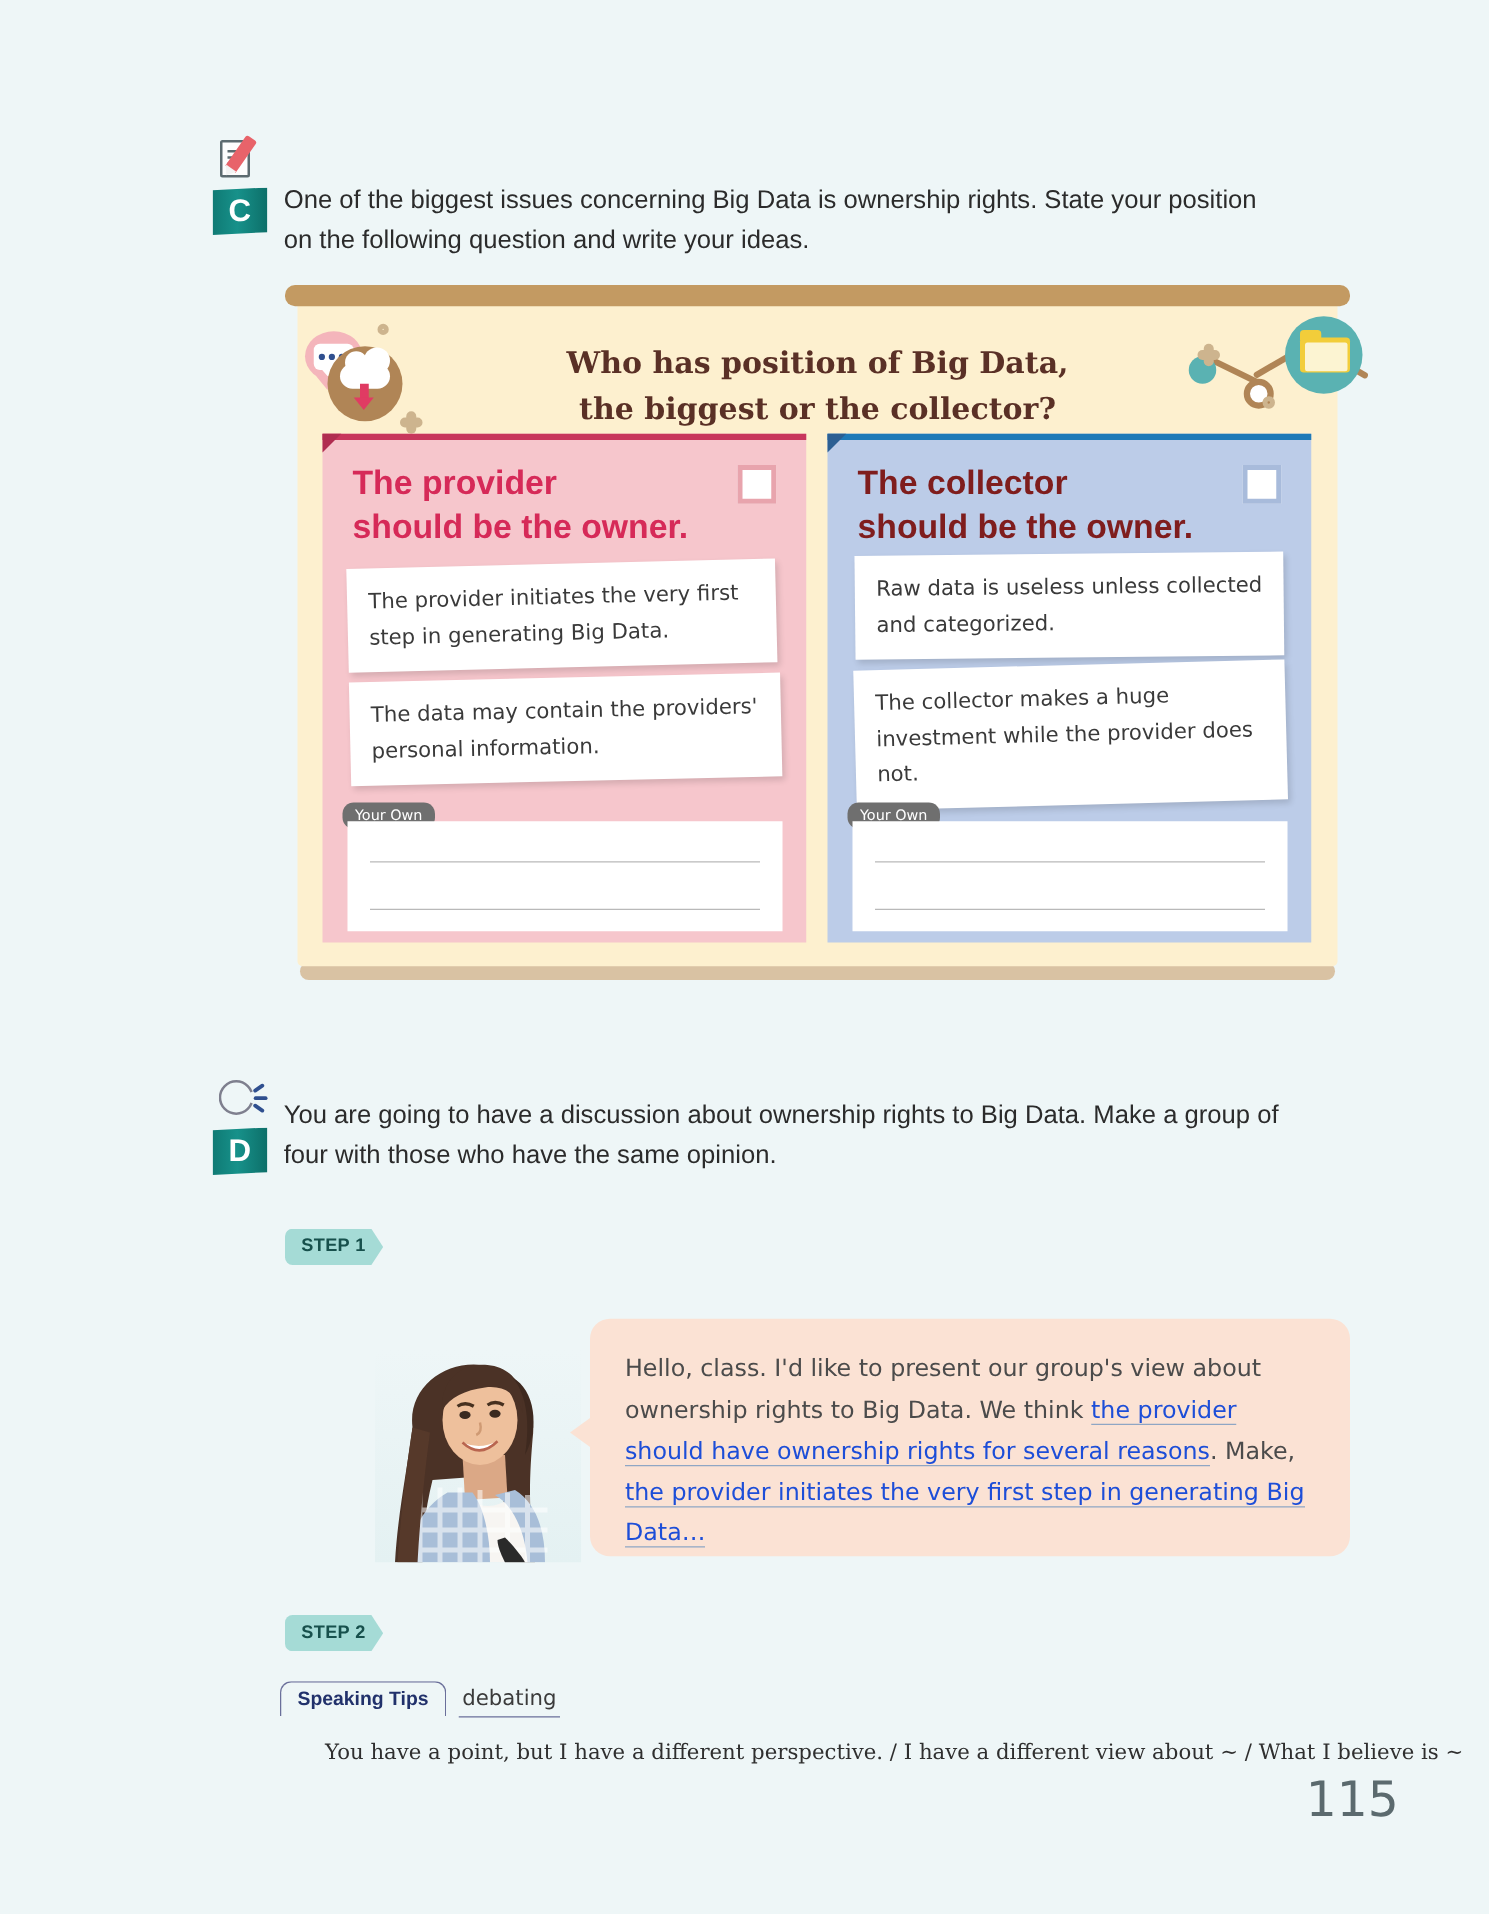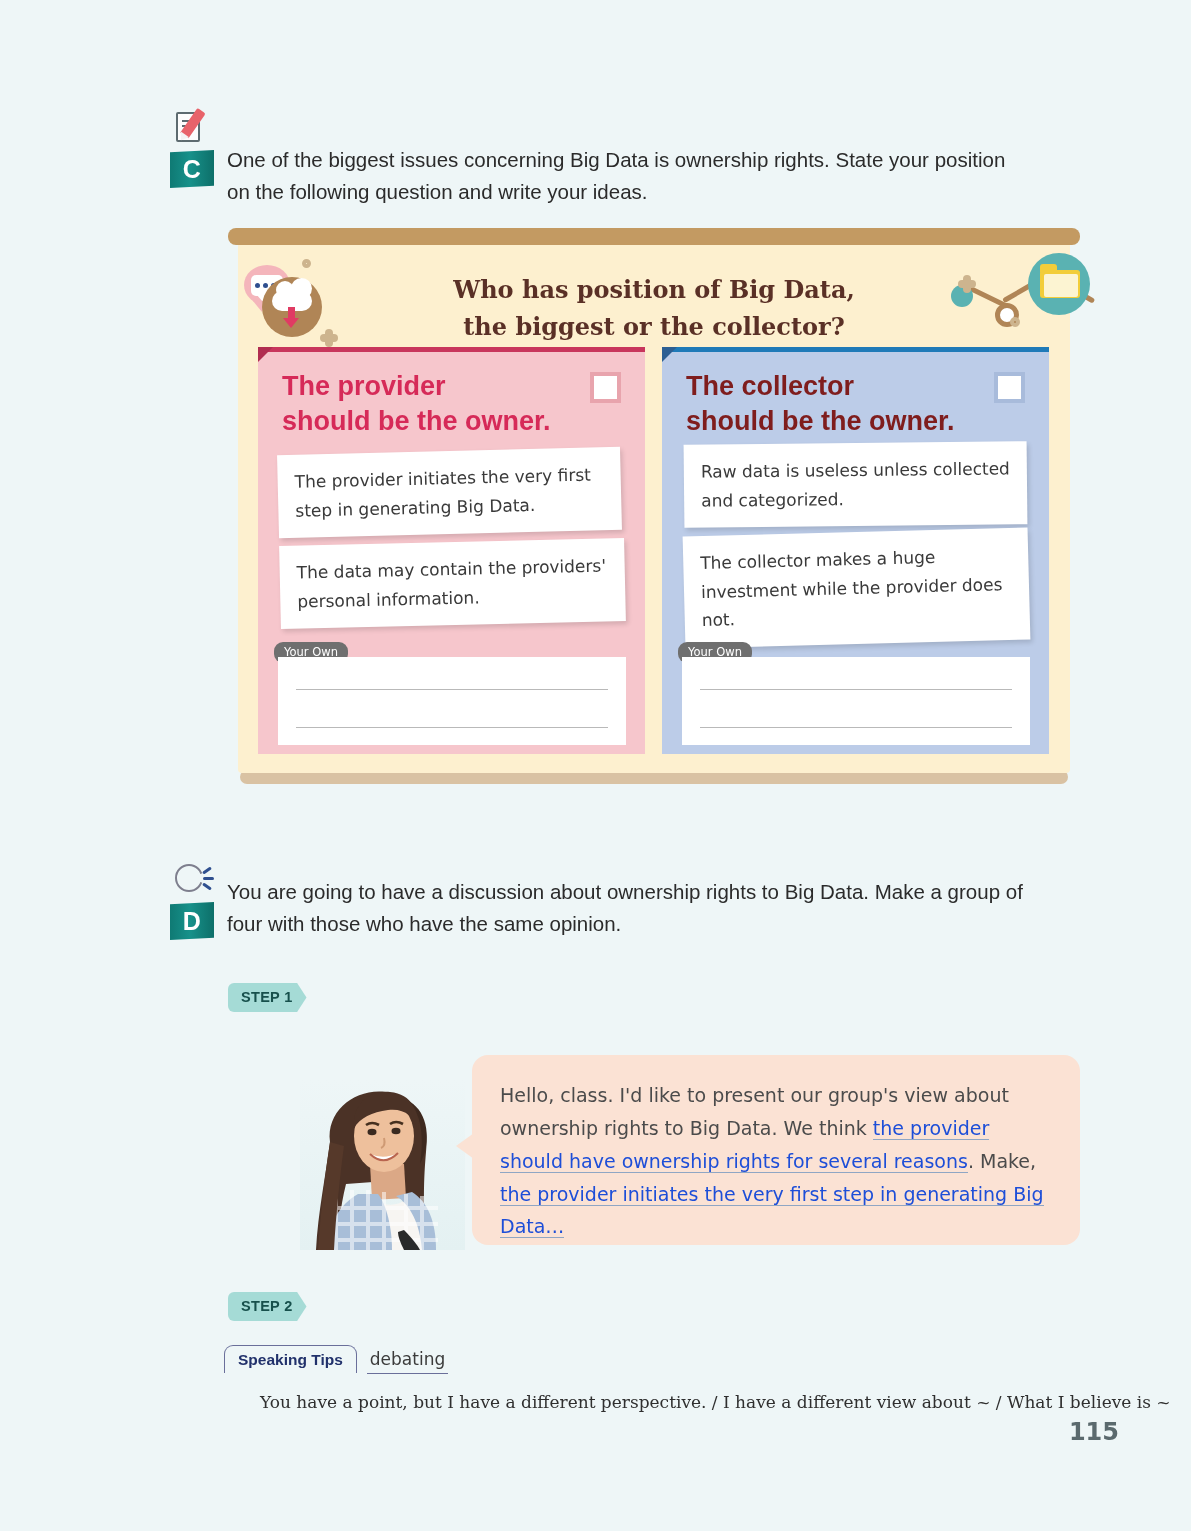--- a/index.html
+++ b/index.html
@@ -143,21 +143,21 @@
   .tips-tab { position:relative; display:inline-block; border:1.7px solid #6a6f9a;
               border-bottom:none; border-radius:9px 9px 0 0; padding:5px 13px 4px;
               color:#21316b; font-weight:bold; font-size:15.5px;
               background:#eef6f7; }
   .tips-topic { display:inline-block; margin-left:10px; font-size:17px; color:#3b3b3b;
               border-bottom:1.7px solid #6a6f9a; padding:5px 3px 4px;
               font-family:"DejaVu Sans", sans-serif; }
   .tips-body { position:absolute; left:224px; top:1392px; font-family:"DejaVu Serif", serif;
               font-size:17px; color:#2f2f2f;margin-left:36px; }
 
-  .pagenum { position:absolute; right:72px; top:1418px; font-size:24px; font-weight:bold;
+  .pagenum { position:absolute; right:72px; top:1418px; font-size:39px; font-weight:normal;
              color:#5b6a6e; font-family:"DejaVu Sans", sans-serif; }
 </style>
 </head>
 <body>
 
 <div class="page">
 
   <div class="sec-marker" style="left:170px; top:108px;">
     <div class="marker-icon">
       <div class="ico-paper">

